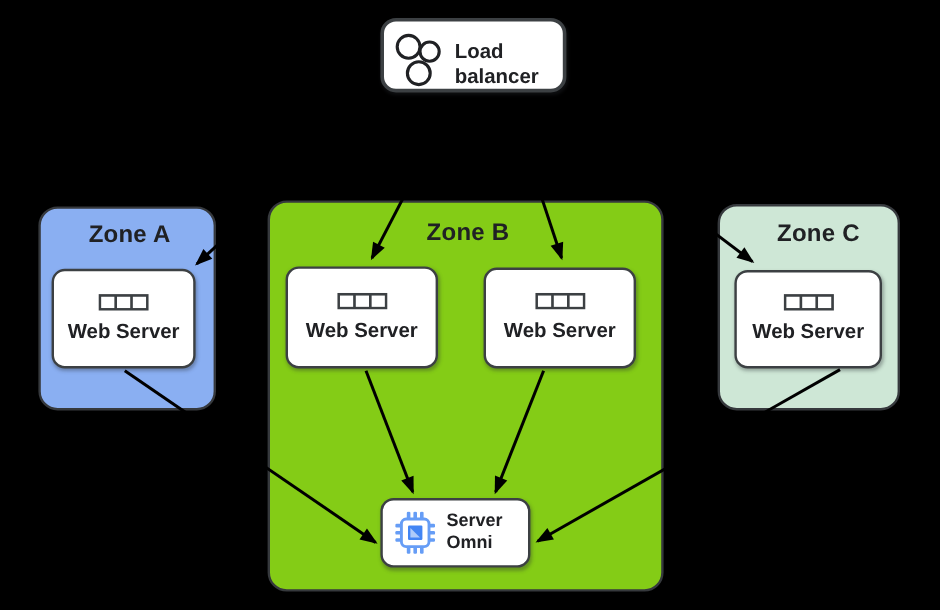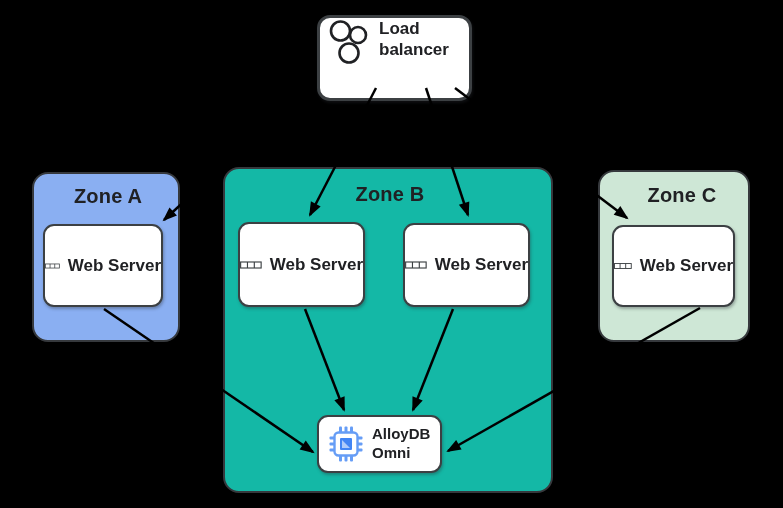--- a/index.html
+++ b/index.html
@@ -2,39 +2,39 @@
 <html><head>
 <meta charset="utf-8">
 <style>
   html,body{margin:0;padding:0;background:#000;}
   .stage{
     position:relative;width:783px;height:508px;background:#000;
     font-family:"Liberation Sans",sans-serif;overflow:hidden;
   }
   .zone{position:absolute;border:2.5px solid #36393D;border-radius:16px;box-sizing:border-box;}
   .zone-a{left:32px;top:172px;width:148px;height:170px;background:#8AAFF2;}
-  .zone-b{left:223px;top:167px;width:330px;height:326px;background:#14b8a6;}
+  .zone-b{left:223px;top:167px;width:330px;height:326px;background:#84cc16;}
   .zone-c{left:598px;top:170px;width:152px;height:172px;background:#CEE7D6;}
   .zone-label{
     position:absolute;left:4px;right:0;top:11px;text-align:center;
     font-size:20px;font-weight:700;color:#202124;letter-spacing:.2px;
   }
   .zone-b .zone-label{top:14px;}
   .zone-c .zone-label{top:12px;padding-left:12px;}
   .node{
     position:absolute;background:#fff;border:2px solid #3C4043;box-sizing:border-box;
     box-shadow:1px 2px 3px rgba(40,44,48,.35);
   }
   .lb{
-    left:317px;top:15px;width:155px;height:86px;border-radius:13px;border-width:3px;
-    display:flex;align-items:flex-start;gap:8px;padding-left:9px;
+    left:317px;top:15px;width:155px;height:62px;border-radius:13px;border-width:3px;
+    display:flex;align-items:flex-end;gap:8px;padding-left:9px;
   }
   .lb-label{font-size:17px;font-weight:700;color:#202124;width:86px;line-height:1.25;}
   .ws{
-    border-radius:11px;display:flex;
+    border-radius:11px;display:flex;flex-direction:column;
     align-items:center;justify-content:center;gap:8px;
   }
   .ws-a{left:43px;top:224px;width:120px;height:83px;}
   .ws-b1{left:238px;top:222px;width:127px;height:85px;}
   .ws-b2{left:403px;top:223px;width:127px;height:84px;}
   .ws-c{left:612px;top:225px;width:123px;height:82px;}
   .ws-label{font-size:17px;font-weight:700;color:#202124;white-space:nowrap;}
   .db{
     left:317px;top:415px;width:125px;height:58px;border-radius:11px;
     display:flex;align-items:center;gap:9px;padding-left:10px;
@@ -115,21 +115,21 @@
           <rect x="0.5" y="16.5" width="6" height="3" rx="1"></rect>
           <rect x="0.5" y="22.5" width="6" height="3" rx="1"></rect>
         <rect x="27.5" y="10.5" width="6" height="3" rx="1"></rect>
           <rect x="27.5" y="16.5" width="6" height="3" rx="1"></rect>
           <rect x="27.5" y="22.5" width="6" height="3" rx="1"></rect>
       </g>
       <rect x="5.5" y="6.5" width="23" height="23" rx="4" fill="#fff" stroke="#669DF6" stroke-width="2.4"></rect>
       <rect x="11" y="12" width="12" height="12" rx="1" fill="#4285F4"></rect>
       <path d="M13,22 L13,14 L21,22 Z" fill="#AECBFA"></path>
     </svg>
-    <div class="db-label">AlloyDB Omni</div>
+    <div class="db-label">Server Omni</div>
   </div>
 
   <svg class="arrows" width="783" height="508" viewBox="0 0 783 508">
     <defs>
       <marker id="ah" markerUnits="userSpaceOnUse" markerWidth="18" markerHeight="14" refX="14" refY="7" orient="auto">
         <path d="M1.5,1.5 L16,7 L1.5,12.5 Z" fill="#000"></path>
       </marker>
     </defs>
     <g stroke="#000" stroke-width="2.5" fill="none">
       <line x1="300" y1="95" x2="164" y2="220" marker-end="url(#ah)"></line>

